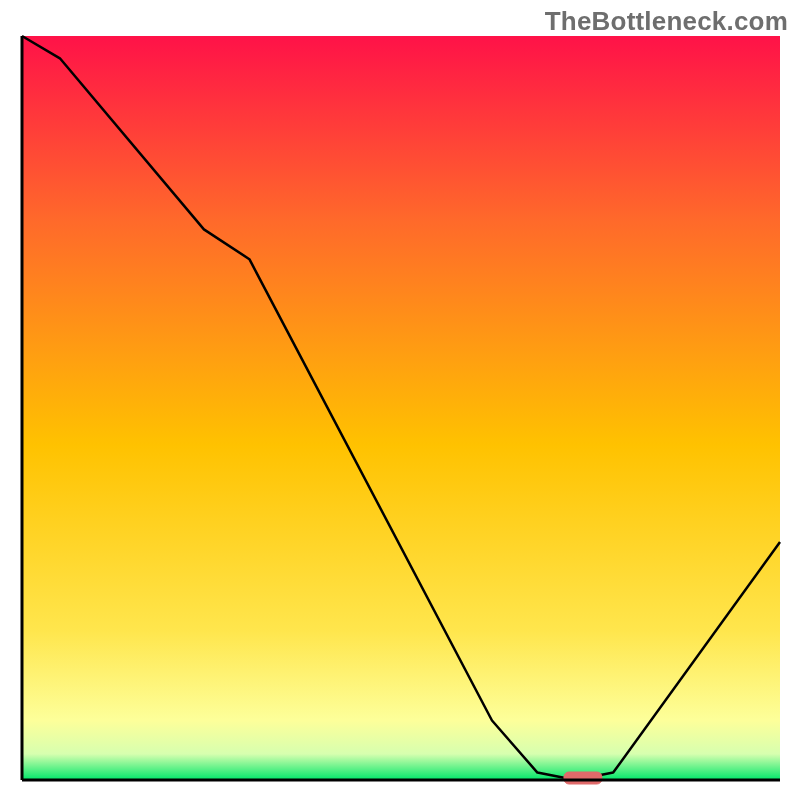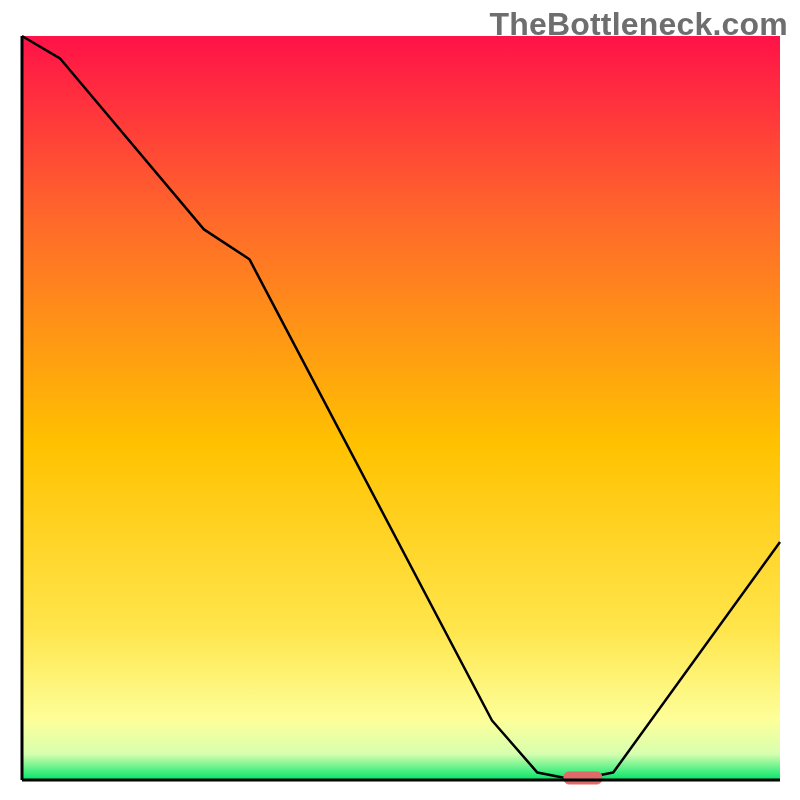--- a/index.html
+++ b/index.html
@@ -13,21 +13,21 @@
   }
   .chart-container {
     position: relative;
     width: 800px;
     height: 800px;
   }
   .watermark {
     position: absolute;
     top: 6px;
     right: 12px;
-    font-size: 32px;
+    font-size: 26px;
     font-weight: 600;
     color: #6e6e6e;
     letter-spacing: 0.2px;
   }
   svg {
     display: block;
   }
 </style>
 </head>
 <body>

